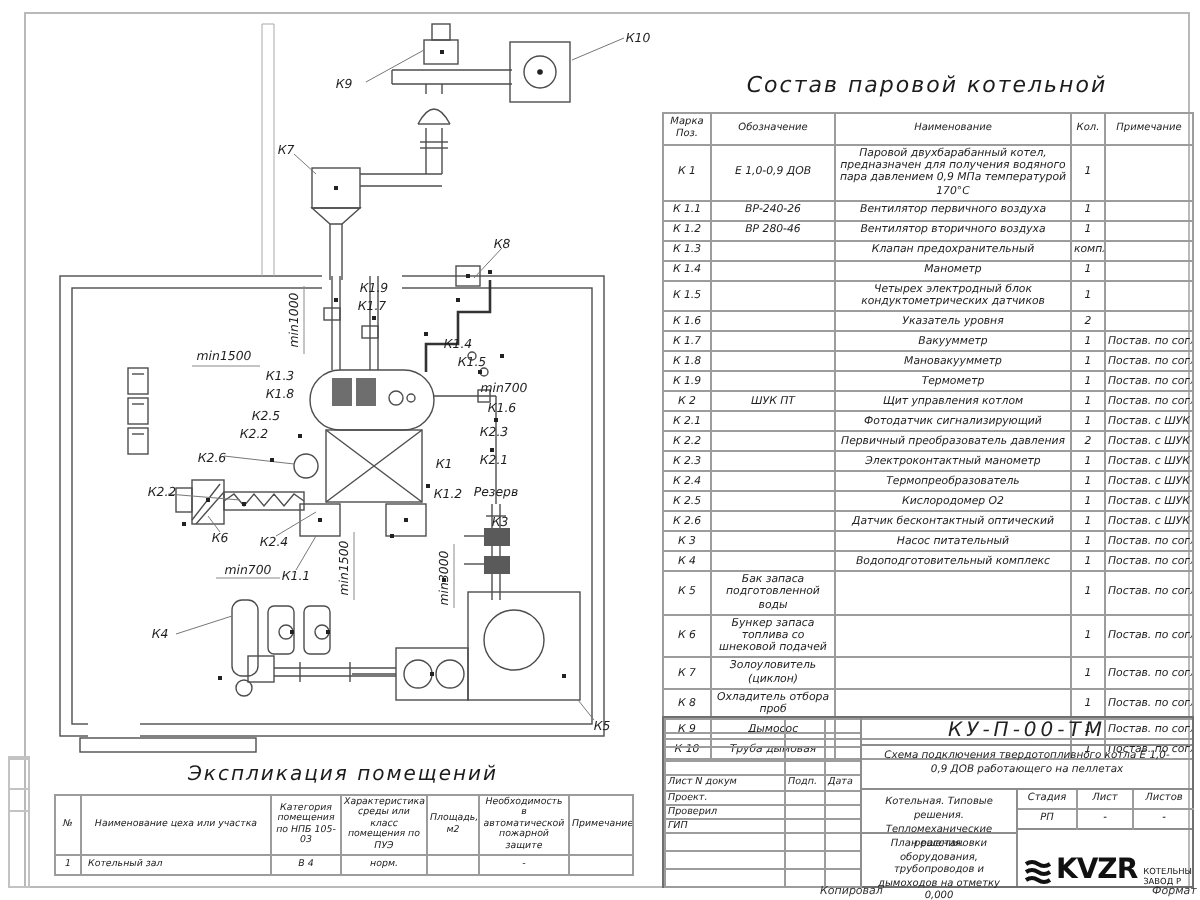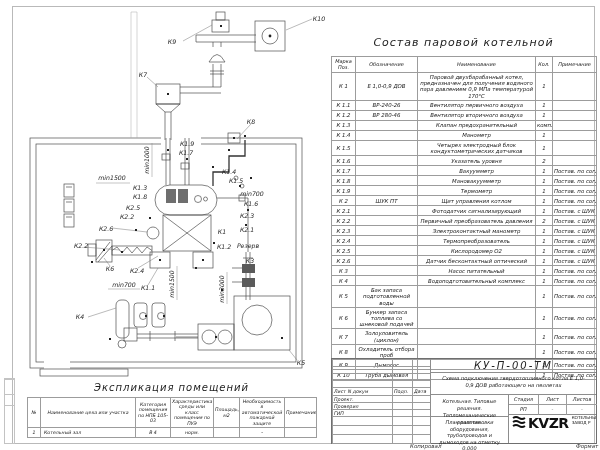--- a/index.html
+++ b/index.html
@@ -39,21 +39,21 @@
           text-align:center;font-size:10px;line-height:14px;letter-spacing:2px;}
   #doctitle{left:98px;top:14px;width:166px;height:22px;border-left:1px solid #8d8d8d;border-bottom:1px solid #8d8d8d;
           font-size:5.2px;text-align:center;padding:2px 8px 0 8px;line-height:1.3;}
   #objcell{left:98px;top:36px;width:78px;height:22px;border-left:1px solid #8d8d8d;border-bottom:1px solid #8d8d8d;
           font-size:5px;text-align:center;padding-top:3px;line-height:1.4;}
   #plancell{left:98px;top:58px;width:78px;height:26px;border-left:1px solid #8d8d8d;
           font-size:5px;text-align:center;padding:2px 4px 0 4px;line-height:1.3;}
   #stagegrid{left:176px;top:36px;width:88px;height:20px;border-left:1px solid #8d8d8d;border-bottom:1px solid #8d8d8d;}
   #stagegrid .sg{position:absolute;box-sizing:border-box;font-size:5px;text-align:center;line-height:9px;height:10px;}
   #logocell{left:176px;top:56px;width:88px;height:28px;border-left:1px solid #8d8d8d;overflow:hidden;
-          display:flex;align-items:flex-start;padding-left:3px;}
+          display:flex;align-items:flex-end;padding-left:3px;}
   #kvzr{font-weight:900;font-style:normal;font-size:14px;letter-spacing:-0.5px;color:#111;margin-left:2px;}
   #comp{font-size:4.2px;font-style:normal;color:#111;line-height:1.25;margin-left:3px;width:24px;overflow:hidden;white-space:nowrap;}
   .undertext{position:absolute;font-size:5.5px;font-style:italic;color:#333;top:443px;}
 </style>
 </head>
 <body>
 
 <div id="sheet">
   <div class="frame"></div>
   <div class="mstrip">

